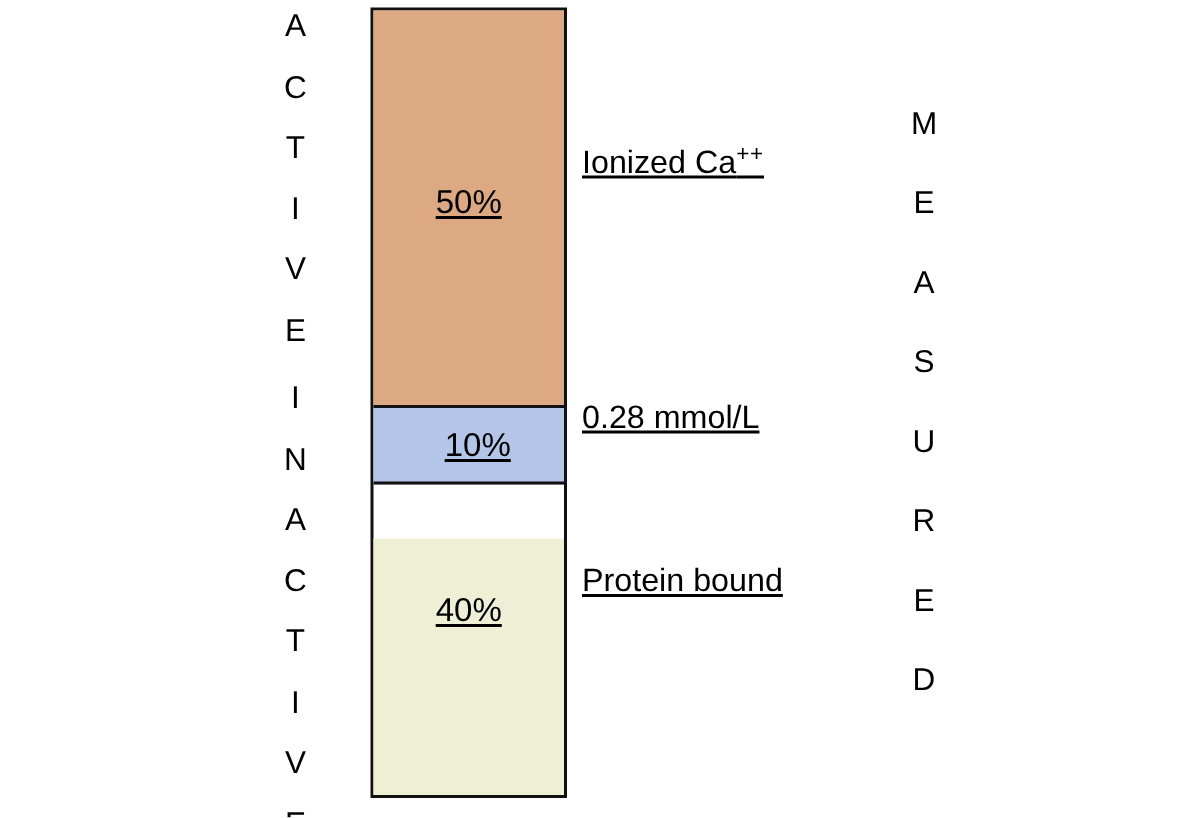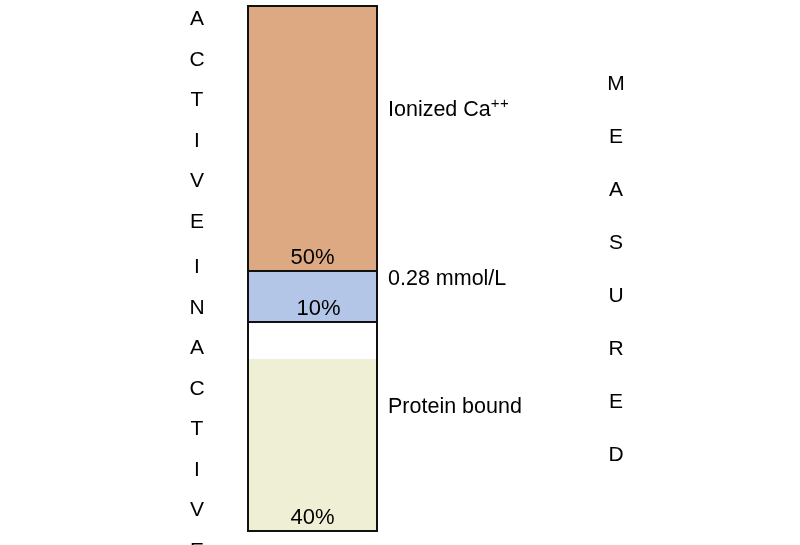--- a/index.html
+++ b/index.html
@@ -63,23 +63,24 @@
     width: 131px;
     height: 527px;
     border: 2px solid #111111;
     box-sizing: border-box;
     display: flex;
     flex-direction: column;
   }
   .segment {
     position: relative;
     display: flex;
-    align-items: flex-end;
+    align-items: center;
     justify-content: center;
     box-sizing: border-box;
+    text-decoration: underline;
   }
   #seg-ionized {
     height: 263px;
   }
   #seg-complexed {
     height: 53px;
     border-top: 2px solid #111111;
     border-bottom: 2px solid #111111;
     padding-left: 12px;
   }
@@ -97,22 +98,22 @@
   .label-block {
     position: absolute;
     left: 388px;
     font-size: 21.5px;
     line-height: 29px;
     color: #000;
     white-space: nowrap;
   }
   #label-ionized  { top: 88px; }
   #label-complexed{ top: 264px; }
-  #label-protein  { top: 392px; }
-  .label-block .ln { display: block; }
+  #label-protein  { top: 373px; }
+  .label-block .ln { display: block; text-decoration: underline; }
   .sup {
     font-size: 15px;
     vertical-align: super;
     letter-spacing: 0.5px;
   }
 </style>
 </head>
 <body>
 
 <div id="canvas" style="background-color: rgb(255, 255, 255);">

